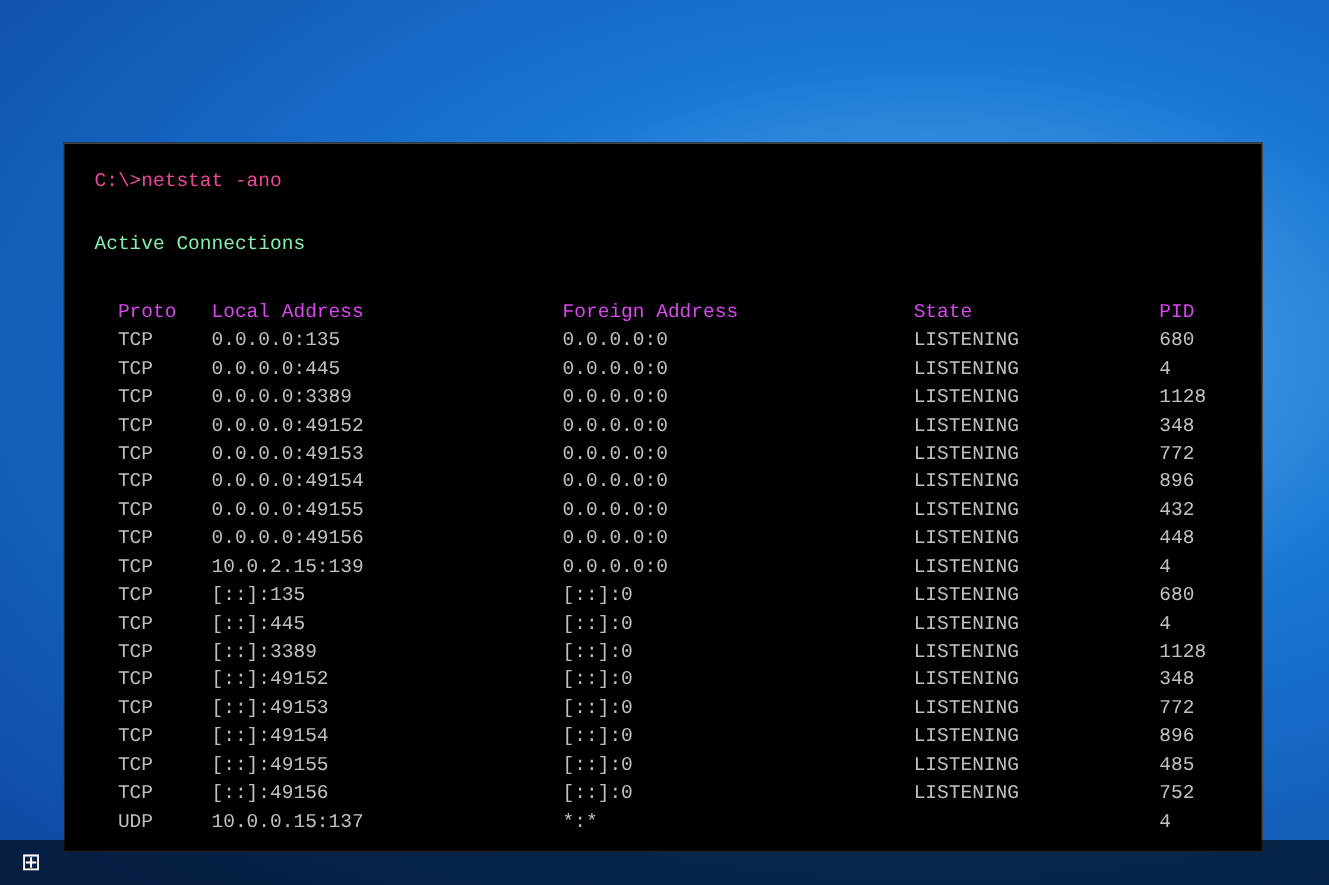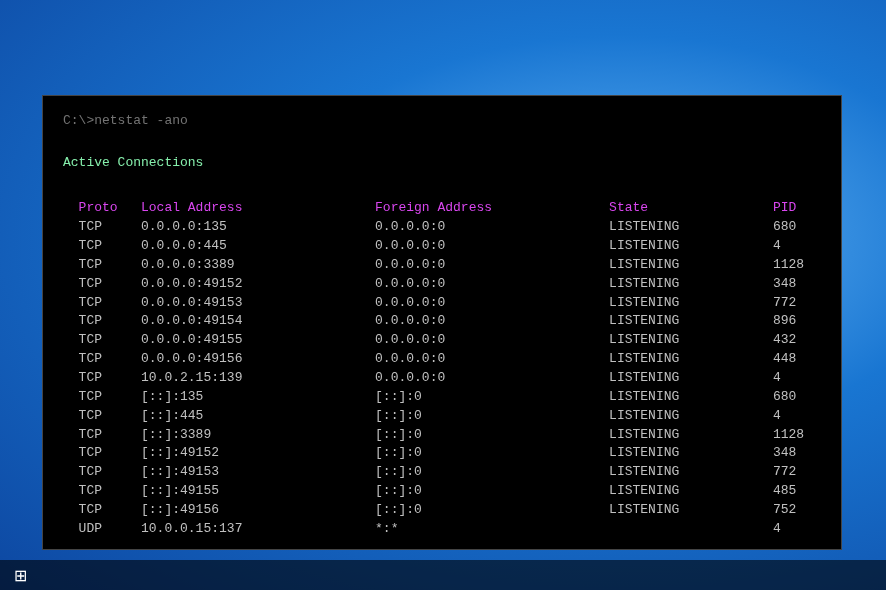--- a/index.html
+++ b/index.html
@@ -56,21 +56,21 @@
       line-height: 1.45;
       overflow: hidden;
     }
 
     .terminal-line {
       white-space: pre;
       display: block;
     }
 
     .terminal-header {
-      color: #737373;
+      color: #ec4899;
       margin-bottom: 4px;
     }
 
     .terminal-title {
       color: #86efac;
       margin-bottom: 8px;
     }
 
     .col-header {
       color: #d946ef;
@@ -95,20 +95,21 @@
         <span class="terminal-line">  TCP     0.0.0.0:49153                 0.0.0.0:0                     LISTENING            772</span>
         <span class="terminal-line">  TCP     0.0.0.0:49154                 0.0.0.0:0                     LISTENING            896</span>
         <span class="terminal-line">  TCP     0.0.0.0:49155                 0.0.0.0:0                     LISTENING            432</span>
         <span class="terminal-line">  TCP     0.0.0.0:49156                 0.0.0.0:0                     LISTENING            448</span>
         <span class="terminal-line">  TCP     10.0.2.15:139                 0.0.0.0:0                     LISTENING            4</span>
         <span class="terminal-line">  TCP     [::]:135                      [::]:0                        LISTENING            680</span>
         <span class="terminal-line">  TCP     [::]:445                      [::]:0                        LISTENING            4</span>
         <span class="terminal-line">  TCP     [::]:3389                     [::]:0                        LISTENING            1128</span>
         <span class="terminal-line">  TCP     [::]:49152                    [::]:0                        LISTENING            348</span>
         <span class="terminal-line">  TCP     [::]:49153                    [::]:0                        LISTENING            772</span>
+        <span class="terminal-line">  TCP     [::]:49154                    [::]:0                        LISTENING            896</span>
         <span class="terminal-line">  TCP     [::]:49155                    [::]:0                        LISTENING            485</span>
         <span class="terminal-line">  TCP     [::]:49156                    [::]:0                        LISTENING            752</span>
         <span class="terminal-line">  UDP     10.0.0.15:137                 *:*                                                4</span>
       </div>
   </div>
 
   <div class="taskbar">
     <span class="start-btn">⊞</span>
   </div>
 

